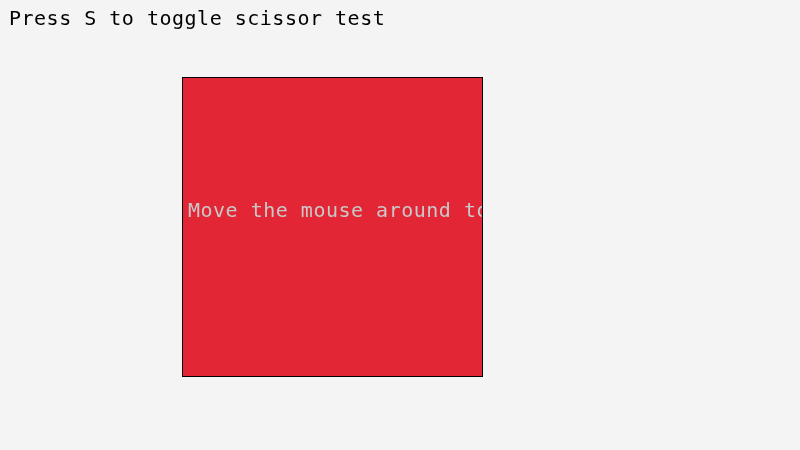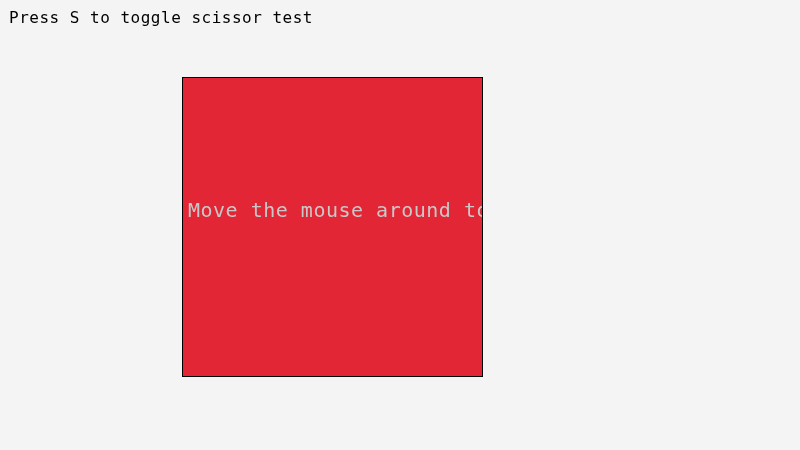--- a/index.html
+++ b/index.html
@@ -19,21 +19,21 @@
     width: 800px;
     height: 450px;
     background: #f4f4f4;
     overflow: hidden;
   }
   .hint-text {
     position: absolute;
     left: 9px;
     top: 7px;
     font-family: "DejaVu Sans Mono", "Liberation Mono", monospace;
-    font-size: 16px;
+    font-size: 20px;
     line-height: 22px;
     letter-spacing: 0.5px;
     color: #000000;
     white-space: pre;
     -webkit-font-smoothing: none;
     font-smooth: never;
   }
   .scissor-area {
     position: absolute;
     left: 182px;

